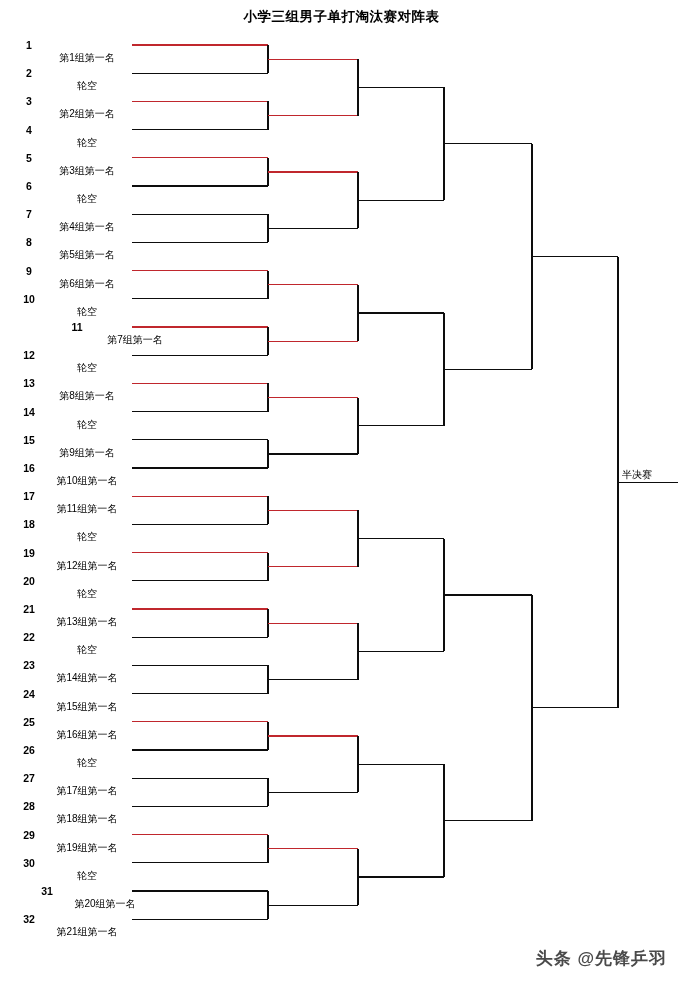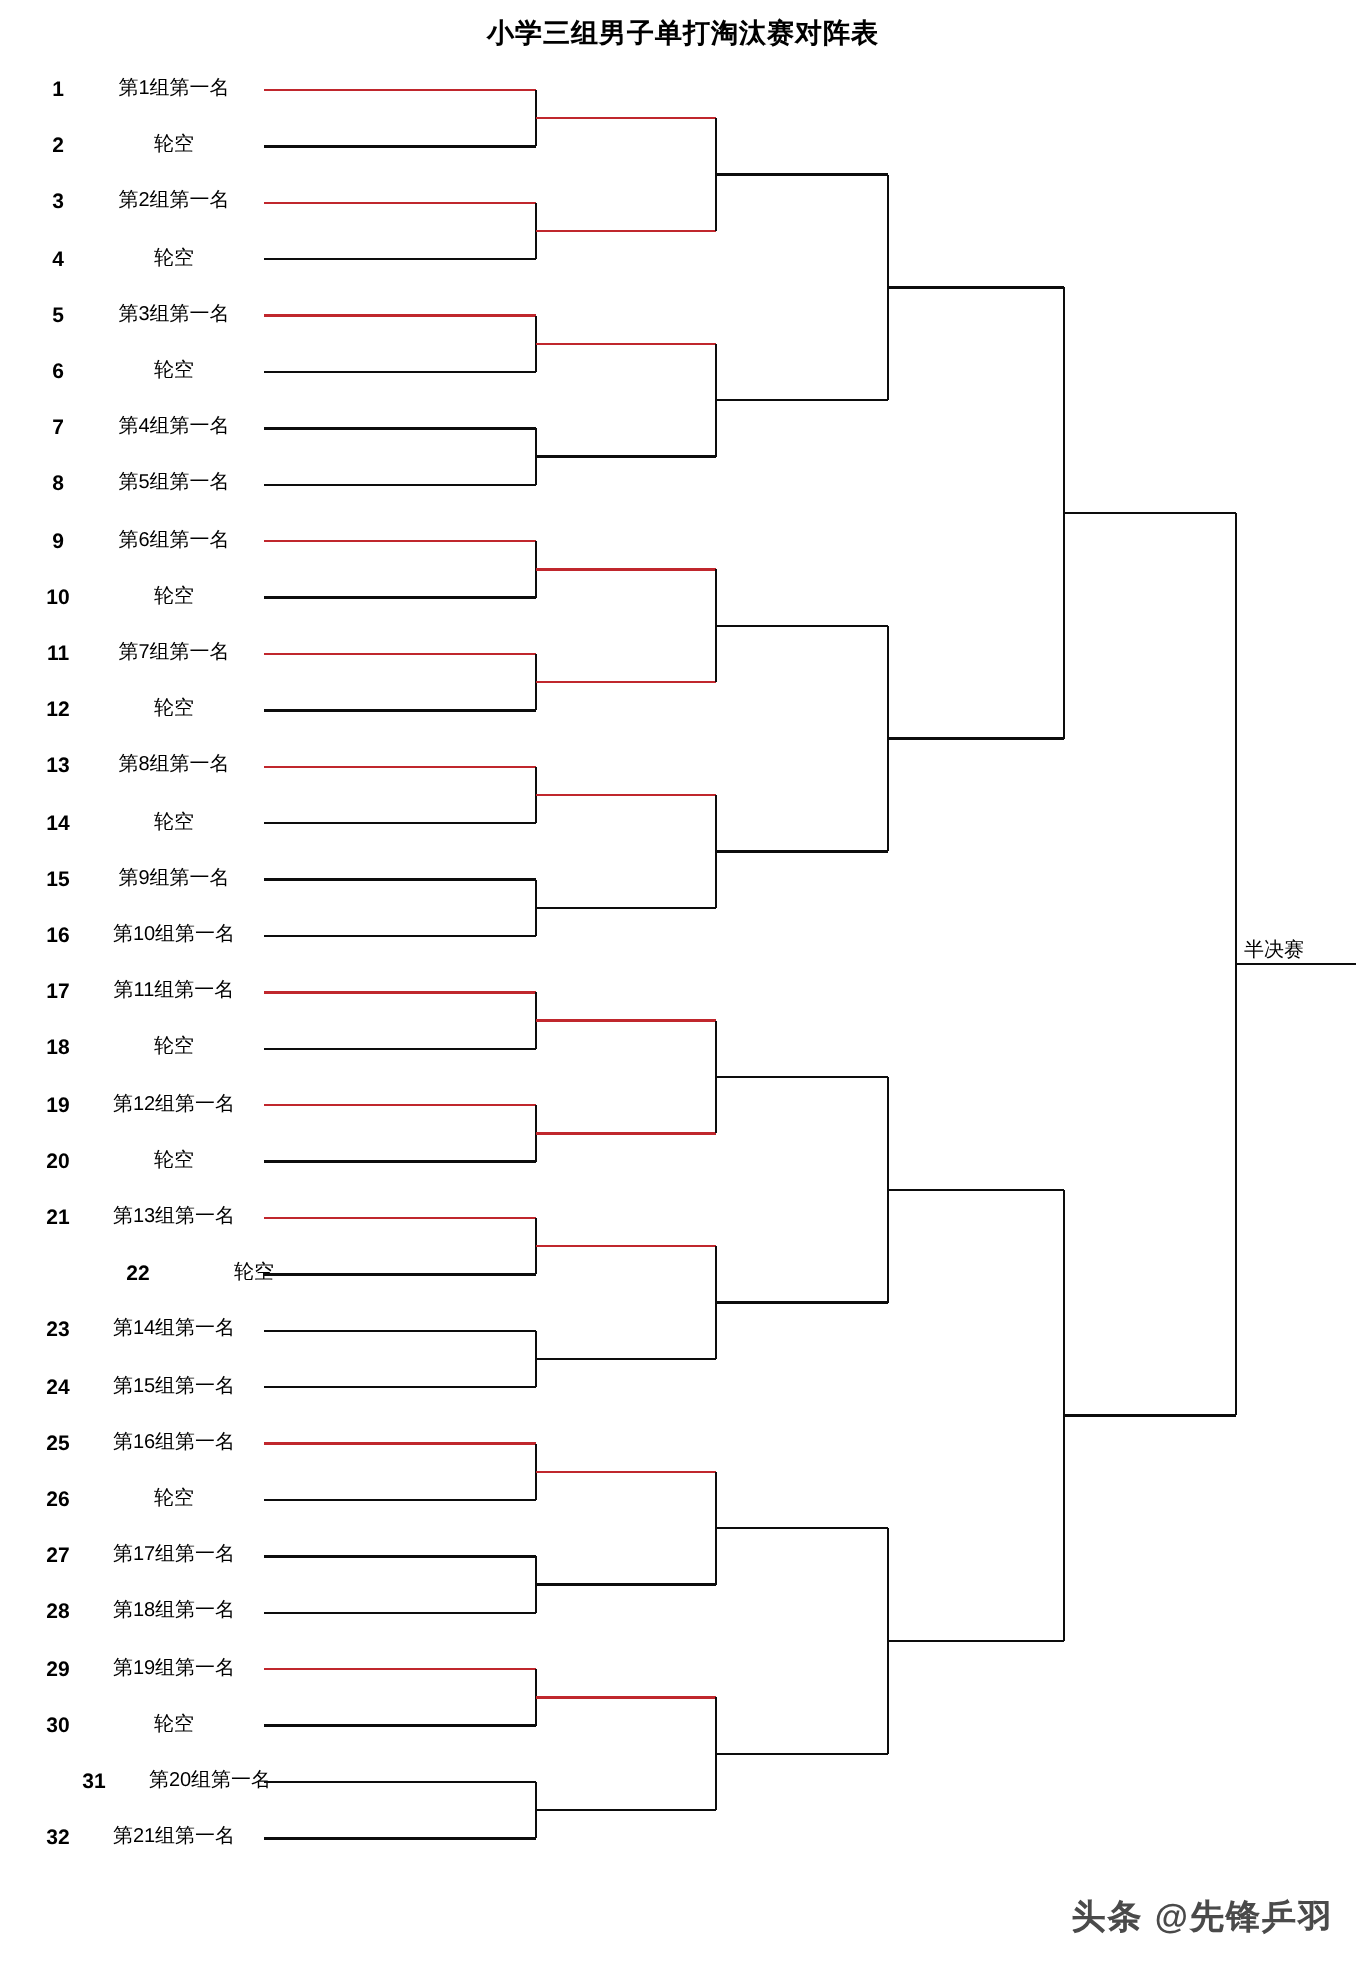--- a/index.html
+++ b/index.html
@@ -12,21 +12,21 @@
     position:absolute;left:0;top:8px;width:683px;text-align:center;
     font-size:13.5px;font-weight:bold;letter-spacing:.5px;color:#000;
   }
   #seed-list{position:absolute;left:0;top:0;width:683px;height:986px;}
   .seed-row{position:absolute;left:0;width:132px;height:16px;}
   .seed-num{
     position:absolute;left:18px;top:0;width:22px;text-align:center;
     font-size:10.5px;font-weight:bold;color:#000;line-height:16px;
   }
   .seed-name{
-    position:absolute;left:42px;top:0;width:90px;text-align:center;
+    position:absolute;left:42px;top:13px;width:90px;text-align:center;
     font-size:10px;color:#000;line-height:16px;white-space:nowrap;
   }
   #bracket-svg{position:absolute;left:0;top:0;}
   #semifinal-label{
     position:absolute;font-size:10px;color:#000;white-space:nowrap;
   }
   #watermark{
     position:absolute;right:16px;bottom:16px;
     font-size:17px;font-weight:bold;color:#4a4a4a;letter-spacing:1px;
     white-space:nowrap;
@@ -71,21 +71,21 @@
       <span class="seed-name">第5组第一名</span>
     </div>
     <div class="seed-row" style="top: 262.6px;">
       <span class="seed-num">9</span>
       <span class="seed-name">第6组第一名</span>
     </div>
     <div class="seed-row" style="top: 290.8px; padding-left: 28px;">
       <span class="seed-num">10</span>
       <span class="seed-name">轮空</span>
     </div>
-    <div class="seed-row" style="top: 319px;">
+    <div class="seed-row" style="top: 319px; margin-left: 48px;">
       <span class="seed-num">11</span>
       <span class="seed-name">第7组第一名</span>
     </div>
     <div class="seed-row" style="top: 347.2px; padding-left: 13px;">
       <span class="seed-num">12</span>
       <span class="seed-name">轮空</span>
     </div>
     <div class="seed-row" style="top: 375.4px;">
       <span class="seed-num">13</span>
       <span class="seed-name">第8组第一名</span>
@@ -115,21 +115,21 @@
       <span class="seed-name">第12组第一名</span>
     </div>
     <div class="seed-row" style="top: 572.8px;">
       <span class="seed-num">20</span>
       <span class="seed-name">轮空</span>
     </div>
     <div class="seed-row" style="top: 601px;">
       <span class="seed-num">21</span>
       <span class="seed-name">第13组第一名</span>
     </div>
-    <div class="seed-row" style="top: 629.2px; margin-left: 40px;">
+    <div class="seed-row" style="top: 629.2px;">
       <span class="seed-num">22</span>
       <span class="seed-name">轮空</span>
     </div>
     <div class="seed-row" style="top: 657.4px;">
       <span class="seed-num">23</span>
       <span class="seed-name">第14组第一名</span>
     </div>
     <div class="seed-row" style="top: 685.6px; padding-left: 33px;">
       <span class="seed-num">24</span>
       <span class="seed-name">第15组第一名</span>

